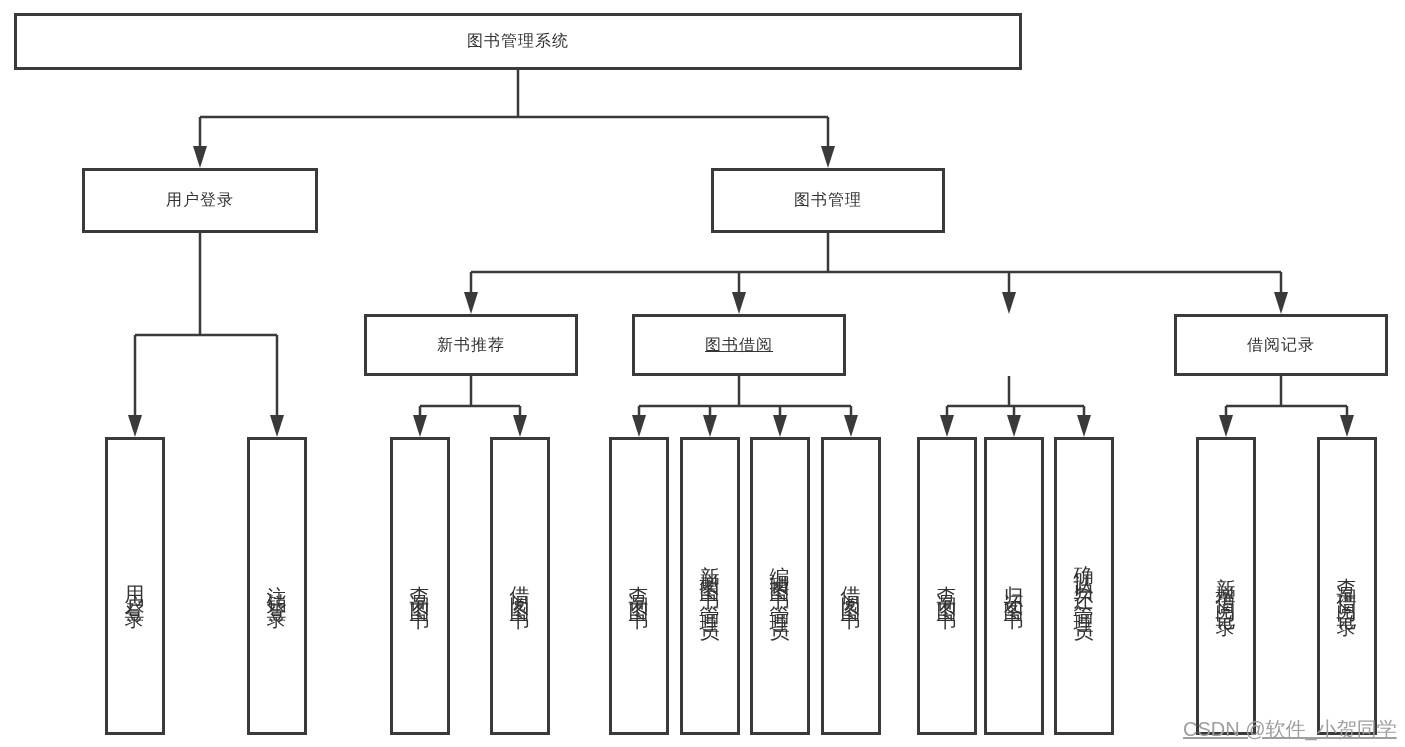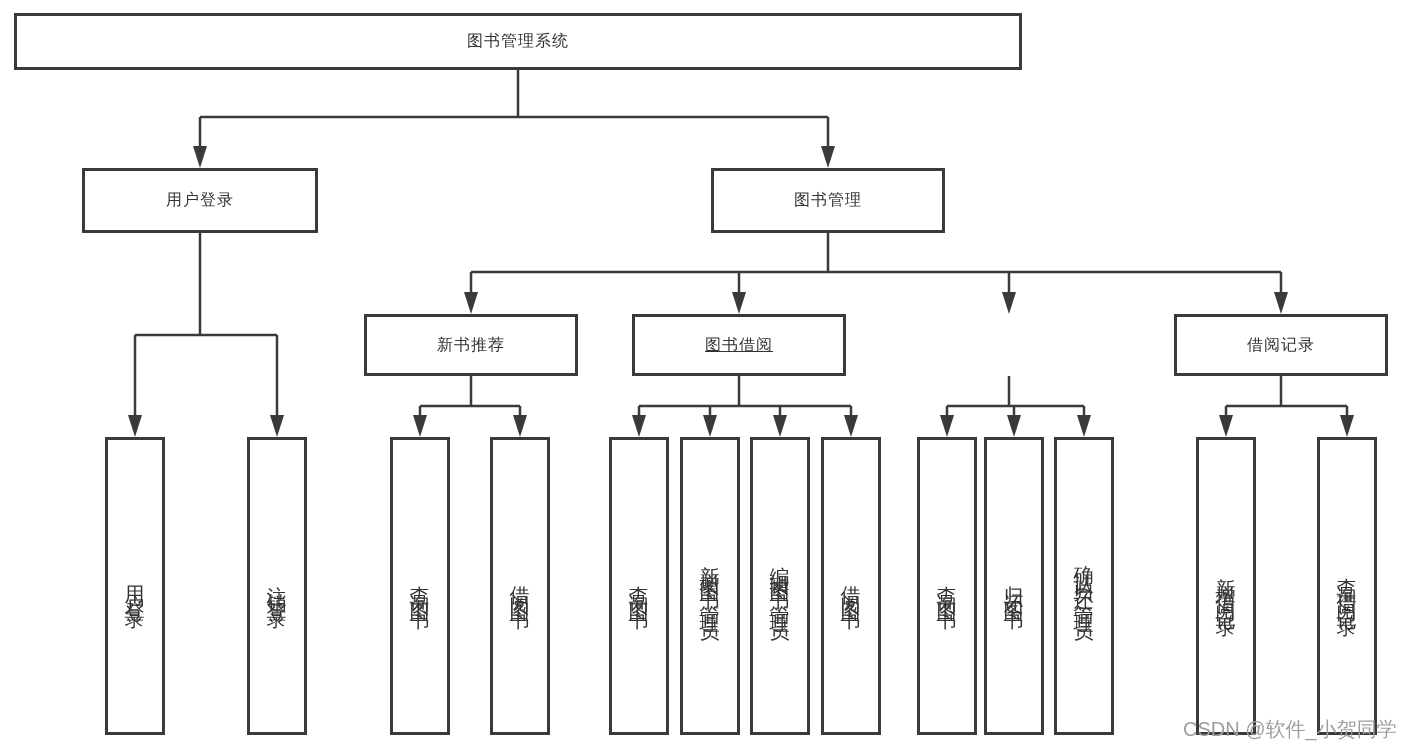--- a/index.html
+++ b/index.html
@@ -50,20 +50,21 @@
   .lf-5{left:609px;}  .lf-6{left:680px;}  .lf-7{left:750px;}  .lf-8{left:821px;}
   .lf-9{left:917px;}  .lf-10{left:984px;} .lf-11{left:1054px;}
   .lf-12{left:1196px;} .lf-13{left:1317px;}
   .watermark{
     position:absolute;
     left:1183px;top:716px;
     color:#9e9e9e;
     font-size:20px;
     z-index:3;
     white-space:nowrap;
+    text-decoration:underline;
   }
   line,path{stroke:#3a3a3a;stroke-width:2.5;fill:none;}
   polygon{fill:#3a3a3a;stroke:none;}
 </style>
 </head>
 <body>
 
 <div class="canvas">
 
   <svg class="connectors" viewBox="0 0 1405 747" xmlns="http://www.w3.org/2000/svg">

